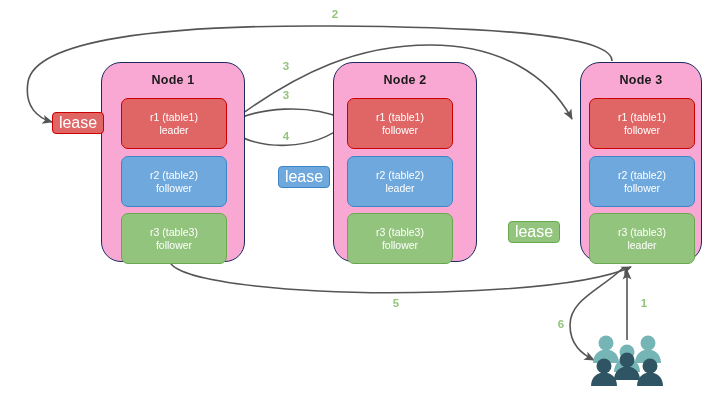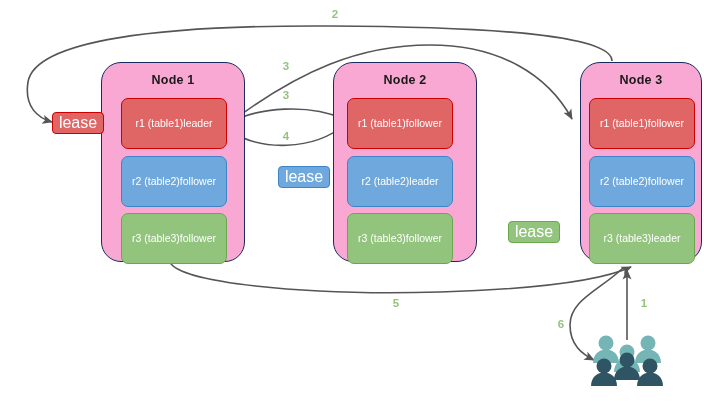--- a/index.html
+++ b/index.html
@@ -41,21 +41,21 @@
     font-size: 12.5px;
     font-weight: bold;
     color: #1a1a1a;
     letter-spacing: 0.2px;
   }
   .replica {
     position: absolute;
     box-sizing: border-box;
     border-radius: 7px;
     display: flex;
-    flex-direction: row;
+    flex-direction: column;
     align-items: center;
     justify-content: center;
     color: #ffffff;
     font-size: 10.5px;
     line-height: 13px;
     text-align: center;
   }
   .replica-line { display: block; }
   .rep-red   { background: #e06666; border: 1.4px solid #cc0000; }
   .rep-blue  { background: #6fa8dc; border: 1.4px solid #3d85c6; align-items: center; }

